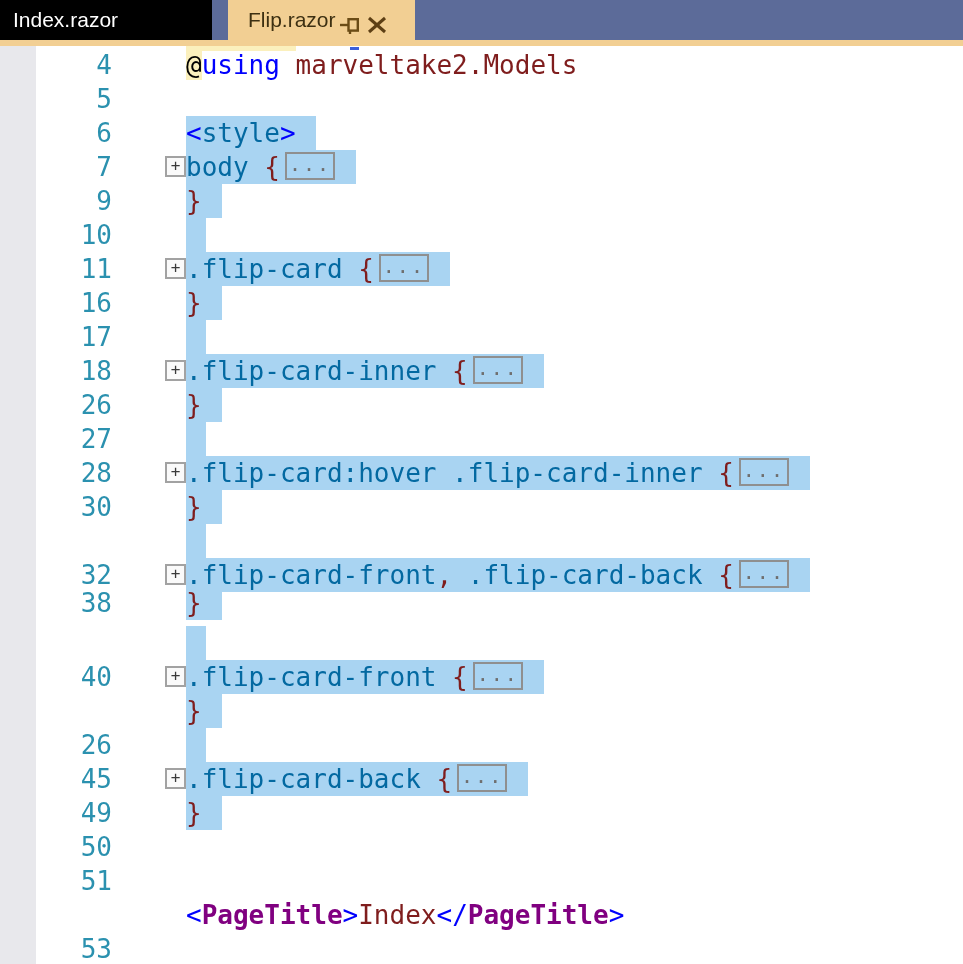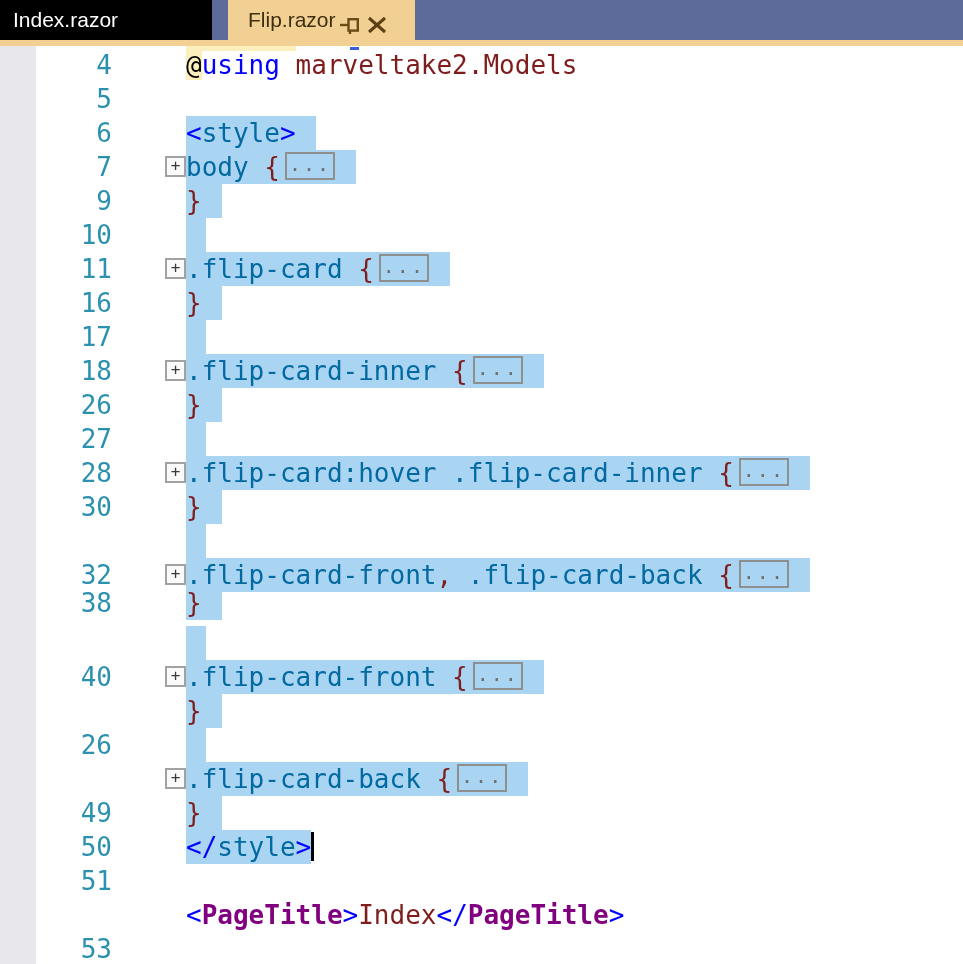--- a/index.html
+++ b/index.html
@@ -157,30 +157,30 @@
           <div class="code"><span class="sel"><span class="c-tag">.flip-card-front</span><span class="c-plain"> {</span><span class="cbox">...</span><span class="stub"></span></span></div>
         </div>
         <div class="row" style="top: 648px;">
           <div class="code"><span class="sel"><span class="c-plain">}</span><span class="stub"></span></span></div>
         </div>
         <div class="row" style="top: 682px;">
           <div class="lnum">26</div>
           <div class="code"><span class="sel"><span class="stub"></span></span></div>
         </div>
         <div class="row" style="top: 716px;">
+          <div class="lnum">45</div>
           <div class="fold-btn">+</div>
           <div class="code"><span class="sel"><span class="c-tag">.flip-card-back</span><span class="c-plain"> {</span><span class="cbox">...</span><span class="stub"></span></span></div>
         </div>
         <div class="row" style="top: 750px; text-decoration: underline;">
           <div class="lnum">49</div>
           <div class="code"><span class="sel"><span class="c-plain">}</span><span class="stub"></span></span></div>
         </div>
         <div class="row" style="top: 784px;">
           <div class="lnum">50</div>
-          <div class="code"><span class="sel"><span class="c-kw">&lt;/</span><span class="c-tag">style</span><span class="c-kw">&gt;</span></span><span class="caret"></span></div>
         </div>
         <div class="row" style="top: 818px;">
           <div class="lnum">51</div>
           <div class="code"></div>
         </div>
         <div class="row" style="top: 852px;">
           <div class="code"><span class="c-kw">&lt;</span><span class="c-cmp">PageTitle</span><span class="c-kw">&gt;</span><span class="c-plain">Index</span><span class="c-kw">&lt;/</span><span class="c-cmp">PageTitle</span><span class="c-kw">&gt;</span></div>
         </div>
         <div class="row" style="top: 886px;">
           <div class="lnum">53</div>

